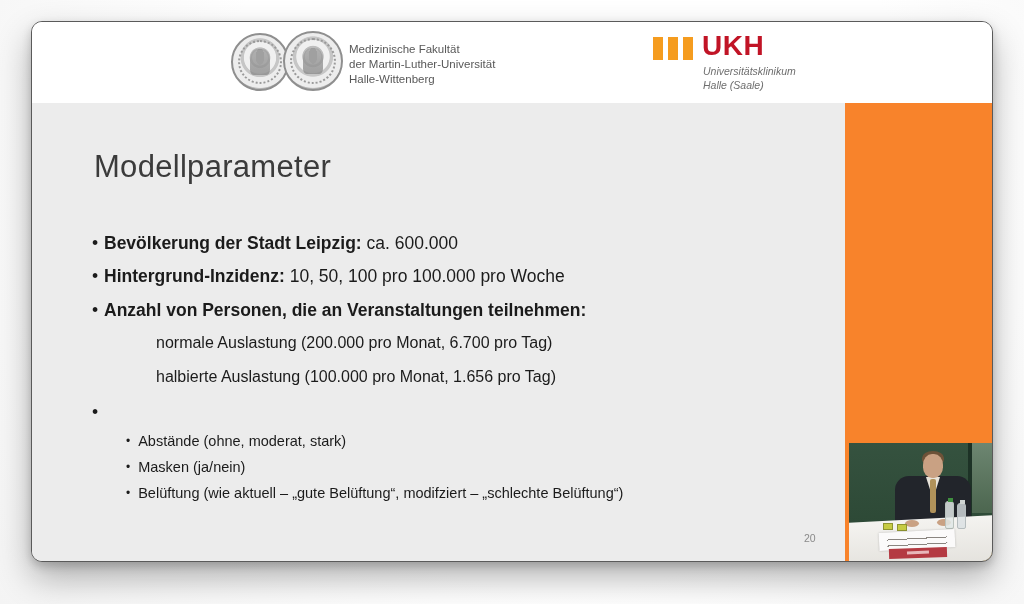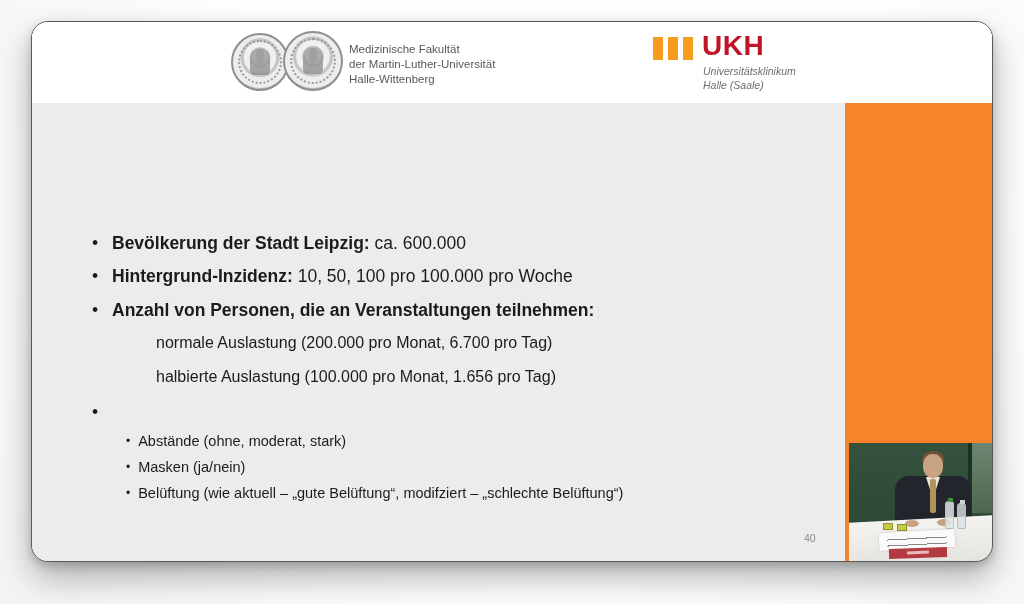--- a/index.html
+++ b/index.html
@@ -2,21 +2,21 @@
 <html><head>
 <meta charset="utf-8">
 <style>
   * { margin:0; padding:0; box-sizing:border-box; }
   html,body { width:1024px; height:604px; overflow:hidden;
     font-family:"Liberation Sans", sans-serif;
     background: radial-gradient(circle at 55% 35%, #ffffff 0 55%, #f4f4f4 100%);
   }
   .window {
     position:absolute; left:31px; top:21px; width:962px; height:541px;
-    background:#fff; border:1px solid #5a5a5a; border-radius:17px;
+    background:#fff; border:1px solid #5a5a5a; border-radius:11px;
     overflow:hidden;
     box-shadow: 0 16px 34px rgba(0,0,0,.30), 0 4px 10px rgba(0,0,0,.18);
   }
   
   .header { position:absolute; left:0; top:0; width:100%; height:81px; background:#ffffff; }
   .seal { position:absolute; border-radius:50%;
     background:
       radial-gradient(circle at 50% 42%, #e9e9e9 0 18%, #bdbdbd 20% 24%, #f0f0f0 26% 38%, #c6c6c6 40% 46%, #ededed 48% 72%, #b9b9b9 74% 82%, #f2f2f2 84%);
     border:2px solid #8f8f8f; }
   .seal::after { content:""; position:absolute; inset:5px; border-radius:50%;
@@ -35,21 +35,21 @@
   .ukh-sub { position:absolute; left:50px; top:29px; font-size:10.5px; line-height:13.5px; color:#6e6e6e;font-style:italic; }
   
   .content { position:absolute; left:0; top:81px; width:100%; height:460px; display:flex; }
   .slide { position:relative; width:815px; height:100%; background:#ECECEC; }
   .accent-bar { position:relative; width:147px; height:100%; background:#F8832B; }
   .slide-title { position:absolute; left:62px; top:46px; font-size:31px; color:#3b3b3b; letter-spacing:.3px; }
   .bullets { position:absolute; left:60px; top:0; width:740px; }
   .row { position:absolute; left:0; white-space:nowrap; color:#1b1b1b; }
   .row.l1 { font-size:17.5px; }
   .row.l1 .dot { position:absolute; left:0; top:0; }
-  .row.l1 .txt { margin-left:20px; }
+  .row.l1 .txt { margin-left:12px; }
   .row.l1 .strong { font-weight:bold; }
   .row.indent { font-size:16px; padding-left:64px; }
   .row.l2 { font-size:14.5px; padding-left:34px; }
   .row.l2 .dot { margin-right:8px; font-size:12px; vertical-align:1px; }
   .footer-line { position:absolute; top:430px; left:497px; font-size:9px; letter-spacing:.6px; color:#9a9a9a; }
   .page-number { position:absolute; top:429px; left:772px; font-size:10.5px; color:#8a8a8a; }
   
   .video { position:absolute; right:0; bottom:0; width:143px; height:118px; overflow:hidden;
     background: linear-gradient(#35523f, #2d4936 70%); }
   .board-light { position:absolute; right:0; top:0; width:22px; height:70px;
@@ -102,20 +102,21 @@
       <div class="ukh-abbr">UKH</div>
       <div class="ukh-sub">
         <div>Universitätsklinikum</div>
         <div>Halle (Saale)</div>
       </div>
     </div>
   </div>
 
   <div class="content">
     <div class="slide">
+      <div class="slide-title">Modellparameter</div>
 
       <div class="bullets">
         <div class="row l1" style="top:130px">
           <span class="dot">•</span>
           <span class="txt"><span class="strong">Bevölkerung der Stadt Leipzig:</span><span> ca. 600.000</span></span>
         </div>
         <div class="row l1" style="top:163px">
           <span class="dot">•</span>
           <span class="txt"><span class="strong">Hintergrund-Inzidenz:</span><span> 10, 50, 100 pro 100.000 pro Woche</span></span>
         </div>
@@ -132,21 +133,21 @@
           <span class="dot">•</span><span>Abstände (ohne, moderat, stark)</span>
         </div>
         <div class="row l2" style="top:356px">
           <span class="dot">•</span><span>Masken (ja/nein)</span>
         </div>
         <div class="row l2" style="top:382px">
           <span class="dot">•</span><span>Belüftung (wie aktuell – „gute Belüftung“, modifziert – „schlechte Belüftung“)</span>
         </div>
       </div>
 
-      <div class="page-number">40</div>
+      <div class="page-number">20</div>
     </div>
 
     <div class="accent-bar"></div>
   </div>
 
   <div class="video">
     <div class="board-light"></div>
     <div class="board-edge"></div>
     <div class="person-body"></div>
     <div class="person-shirt"></div>

